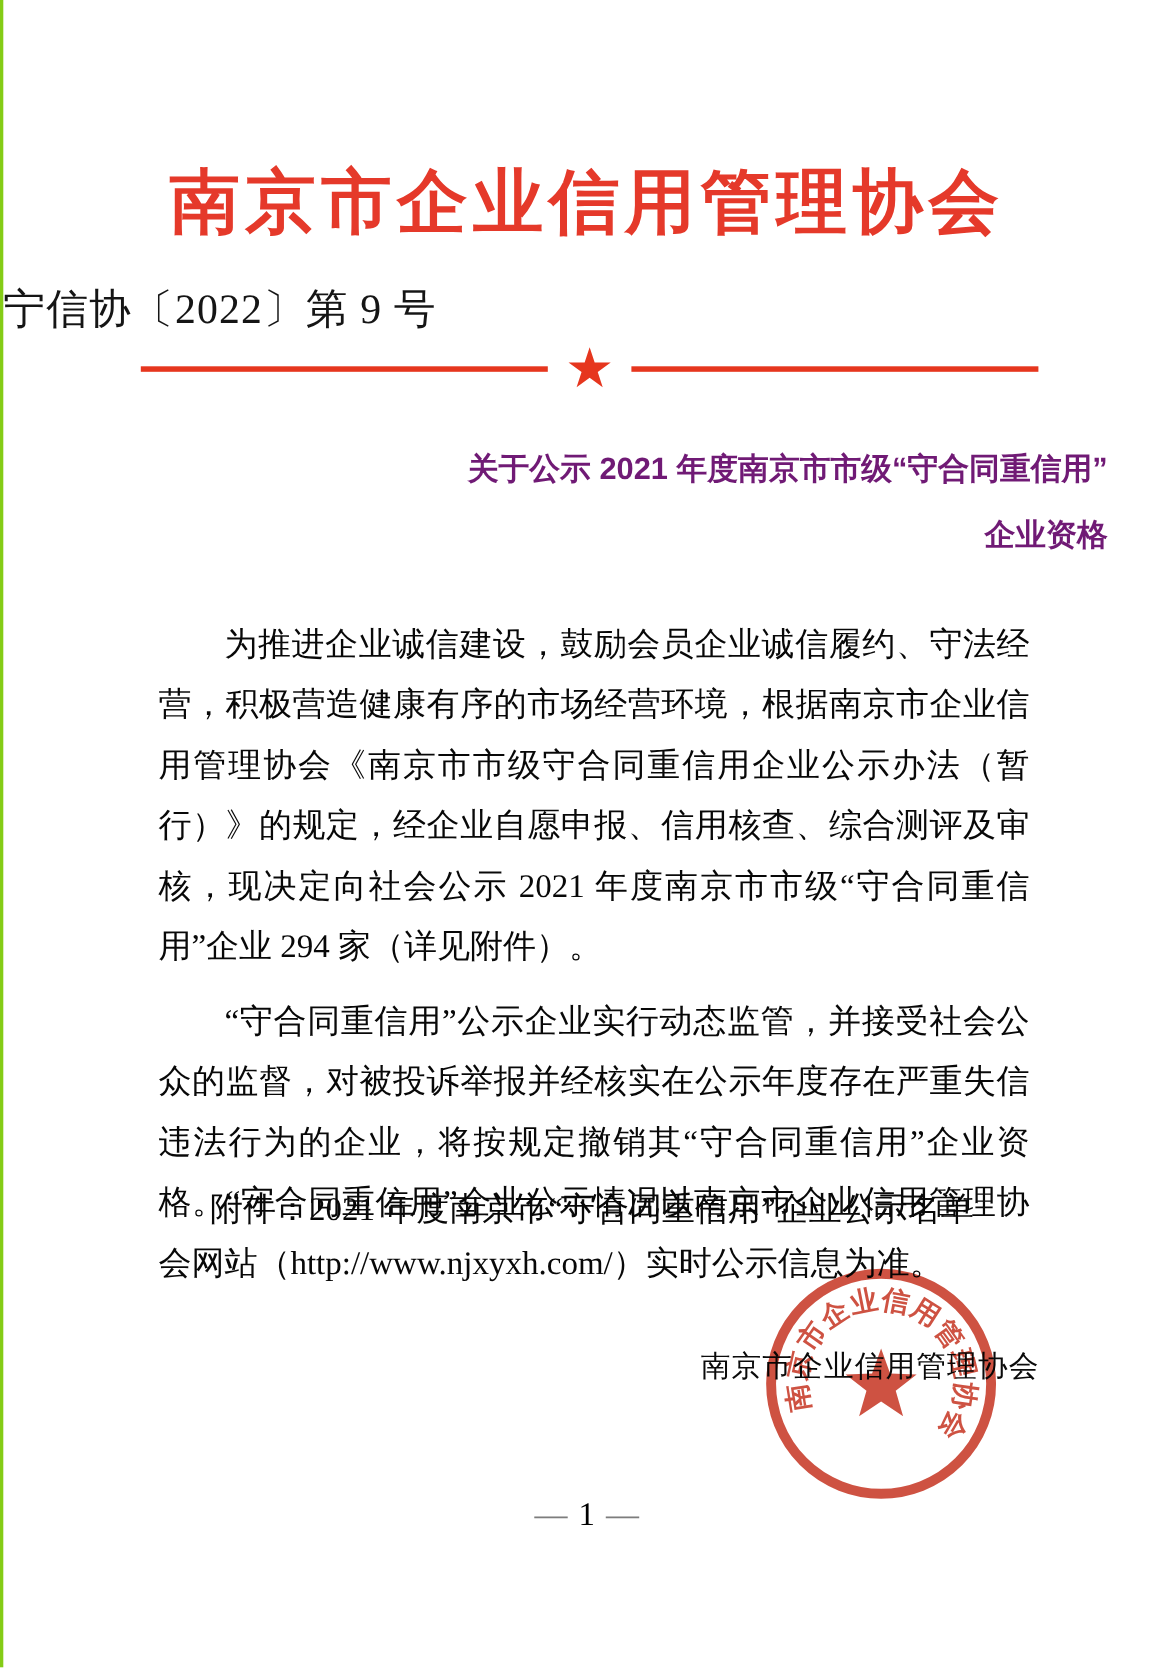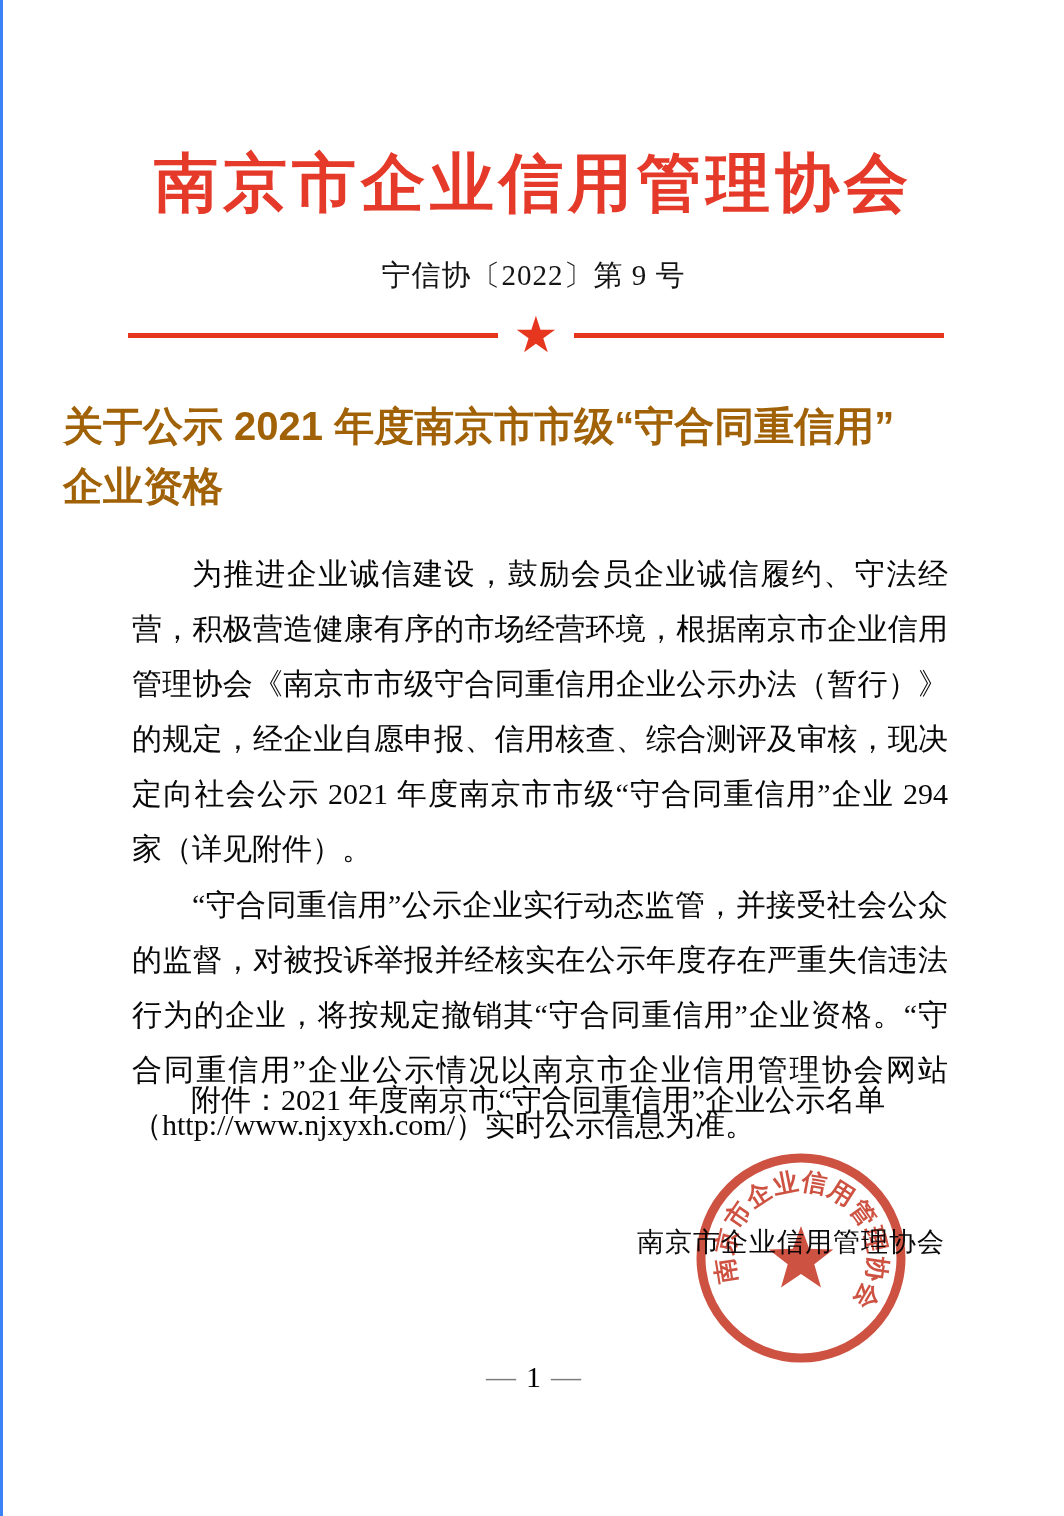--- a/index.html
+++ b/index.html
@@ -5,21 +5,21 @@
   html, body {
     margin: 0;
     padding: 0;
     background: #ffffff;
   }
   .page {
     position: relative;
     width: 1064px;
     height: 1516px;
     background: #ffffff;
-    border-left: 3px solid #3b82f6;
+    border-left: 3px solid #84cc16;
     box-sizing: border-box;
     overflow: hidden;
     font-family: "Liberation Serif", serif;
     color: #000;
   }
   .org-name {
     position: absolute;
     top: 140px;
     left: 0;
     width: 100%;
@@ -29,22 +29,21 @@
     font-size: 64px;
     letter-spacing: 5px;
     color: #e5392a;
     white-space: nowrap;
   }
   .doc-number {
     position: absolute;
     top: 256px;
     left: 0;
     width: 100%;
-    text-align: center;
-    font-size: 29px;
+    font-size: 38px;
     color: #151515;
     letter-spacing: 1px;
   }
   .divider {
     position: absolute;
     top: 310px;
     left: 125px;
     width: 816px;
     height: 50px;
     display: flex;
@@ -60,39 +59,39 @@
     line-height: 50px;
     color: #e6361e;
     margin: 0 16px;
     font-family: "DejaVu Sans", sans-serif;
   }
   .doc-title {
     position: absolute;
     top: 396px;
     left: 60px;
     width: 944px;
-    text-align: left;
+    text-align: right;
     font-family: "Liberation Sans", sans-serif;
     font-weight: bold;
-    font-size: 40px;
+    font-size: 28px;
     line-height: 60px;
-    color: #a16207;
+    color: #701a75;
   }
   .body-text {
     position: absolute;
     top: 545px;
     left: 128px;
     width: 818px;
     font-size: 30px;
     line-height: 55px;
     text-align: justify;
     color: #080808;
   }
   .body-text p {
-    margin: 1px;
+    margin: 13px;
     text-indent: 2em;
   }
   .attachment {
     position: absolute;
     top: 1072px;
     left: 128px;
     width: 818px;
     font-size: 30px;
     line-height: 55px;
     text-indent: 2em;

